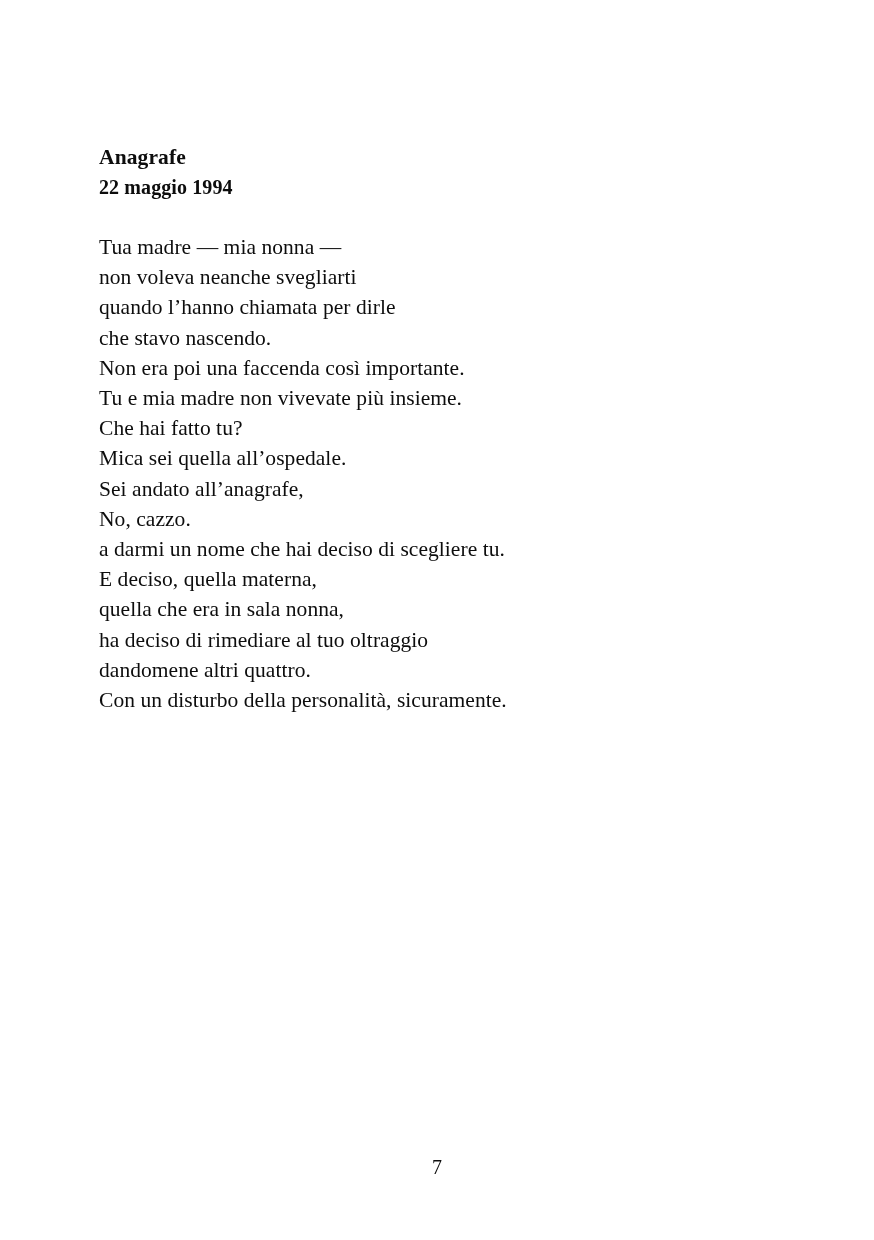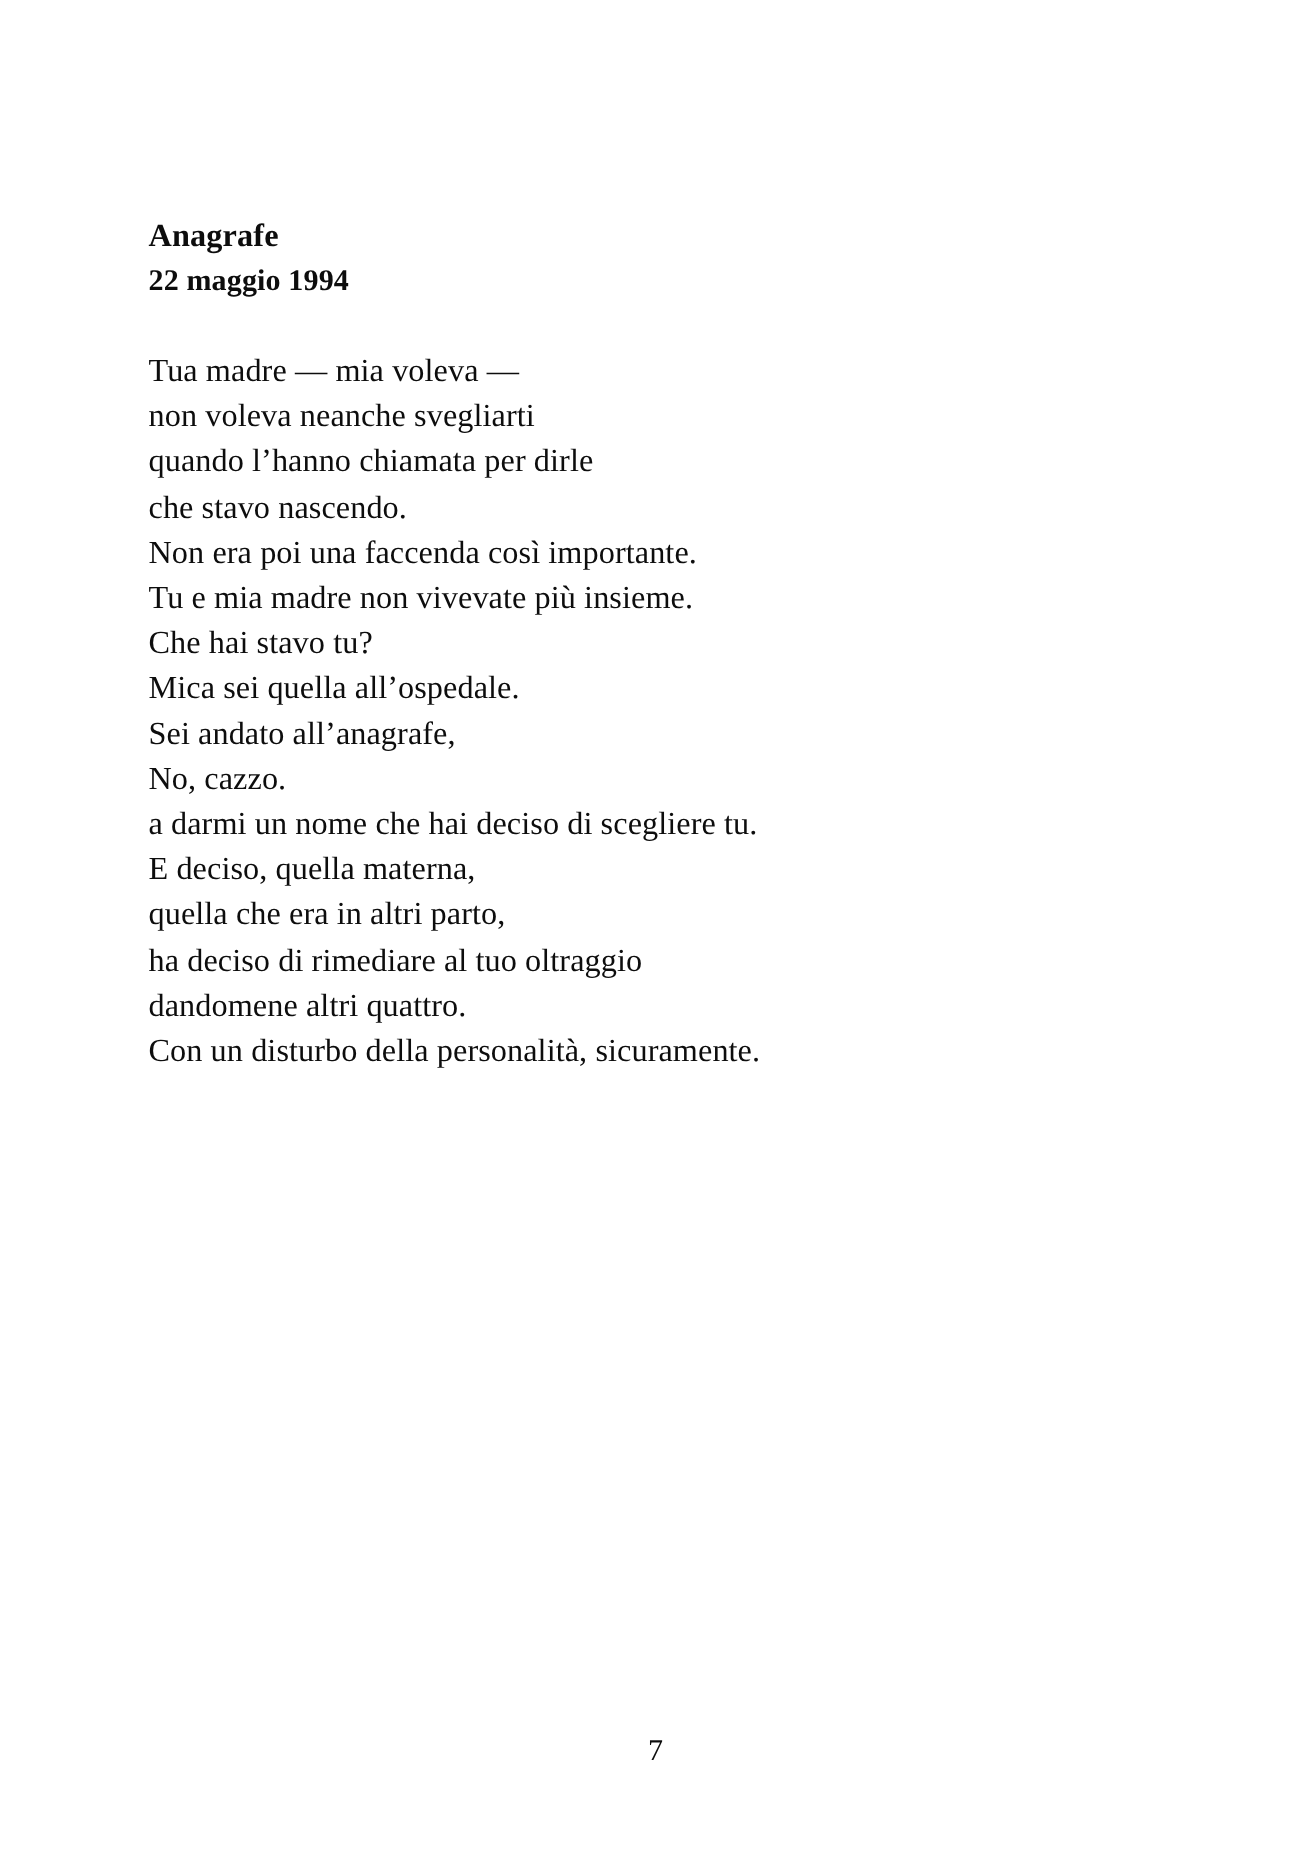--- a/index.html
+++ b/index.html
@@ -66,32 +66,32 @@
   }
 </style>
 </head>
 <body>
 
 <div class="page">
   <div class="content">
     <div class="poem-title">Anagrafe</div>
     <div class="poem-date">22 maggio 1994</div>
     <div class="poem-body">
-      <div class="poem-line">Tua madre — mia voleva —</div>
+      <div class="poem-line">Tua madre — mia nonna —</div>
       <div class="poem-line">non voleva neanche svegliarti</div>
       <div class="poem-line">quando l’hanno chiamata per dirle</div>
       <div class="poem-line">che stavo nascendo.</div>
       <div class="poem-line">Non era poi una faccenda così importante.</div>
       <div class="poem-line">Tu e mia madre non vivevate più insieme.</div>
-      <div class="poem-line">Che hai stavo tu?</div>
+      <div class="poem-line">Che hai fatto tu?</div>
       <div class="poem-line">Mica sei quella all’ospedale.</div>
       <div class="poem-line">Sei andato all’anagrafe,</div>
       <div class="poem-line">No, cazzo.</div>
       <div class="poem-line">a darmi un nome che hai deciso di scegliere tu.</div>
       <div class="poem-line">E deciso, quella materna,</div>
-      <div class="poem-line">quella che era in altri parto,</div>
+      <div class="poem-line">quella che era in sala nonna,</div>
       <div class="poem-line">ha deciso di rimediare al tuo oltraggio</div>
       <div class="poem-line">dandomene altri quattro.</div>
       <div class="poem-line">Con un disturbo della personalità, sicuramente.</div>
     </div>
   </div>
   <div class="page-number">7</div>
 </div>
 
 </body></html>

